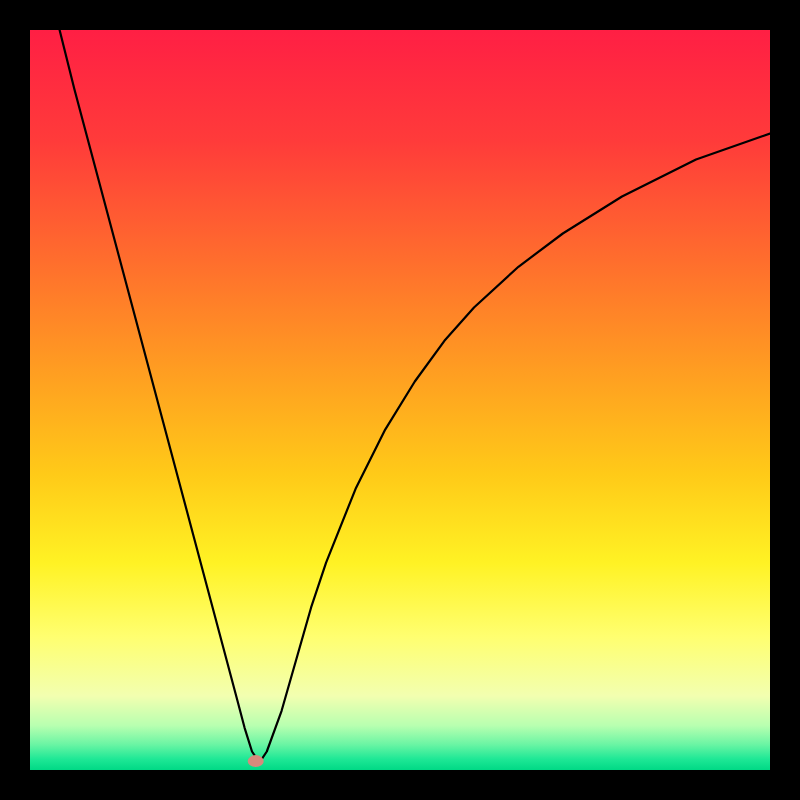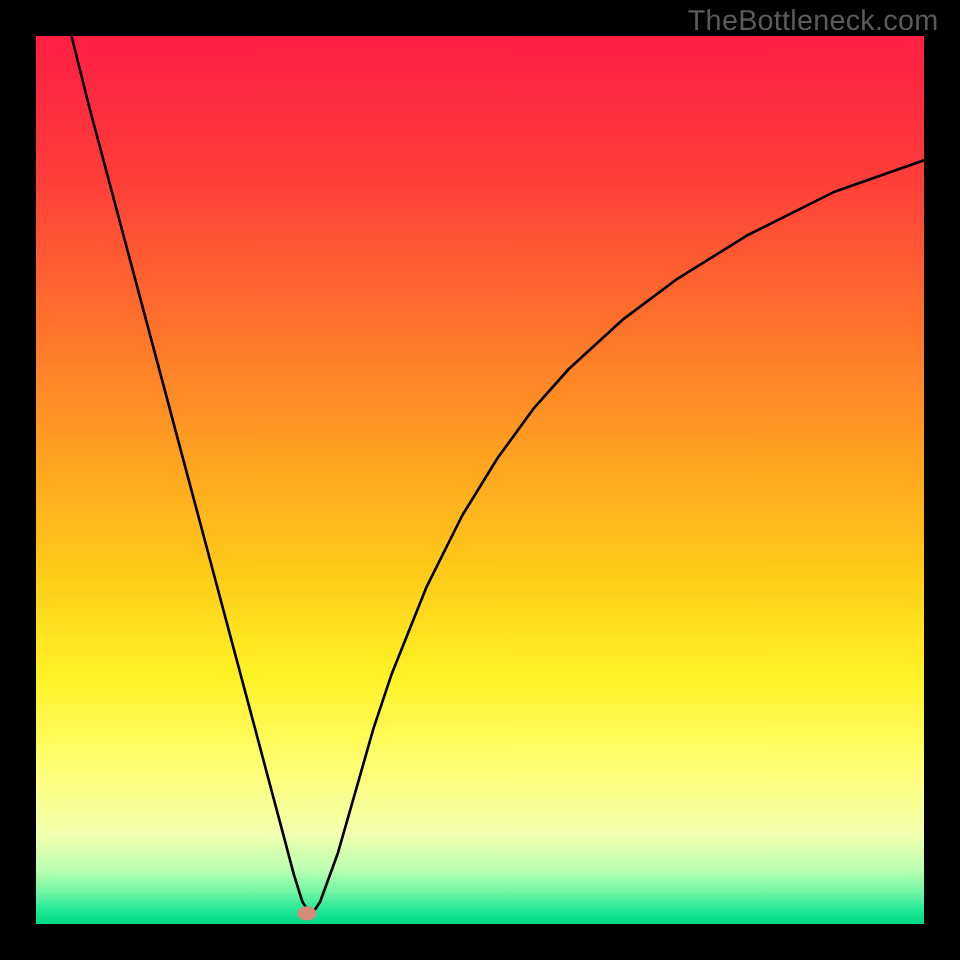--- a/index.html
+++ b/index.html
@@ -33,21 +33,20 @@
     top: 30px;
     width: 740px;
     height: 740px;
   }
   svg { display: block; }
 </style>
 </head>
 <body>
 
 <div class="outer">
-  <div class="watermark">TheBottleneck.com</div>
   <div class="plot">
     <svg id="chart-svg" width="740" height="740" viewBox="0 0 740 740" preserveAspectRatio="none">
         <defs>
           <linearGradient id="bg" x1="0" y1="0" x2="0" y2="1">
             <stop offset="0%" stop-color="#ff1f44"></stop>
             <stop offset="15%" stop-color="#ff3b3a"></stop>
             <stop offset="30%" stop-color="#ff6a2e"></stop>
             <stop offset="45%" stop-color="#ff9a22"></stop>
             <stop offset="60%" stop-color="#ffca18"></stop>
             <stop offset="72%" stop-color="#fff224"></stop>

